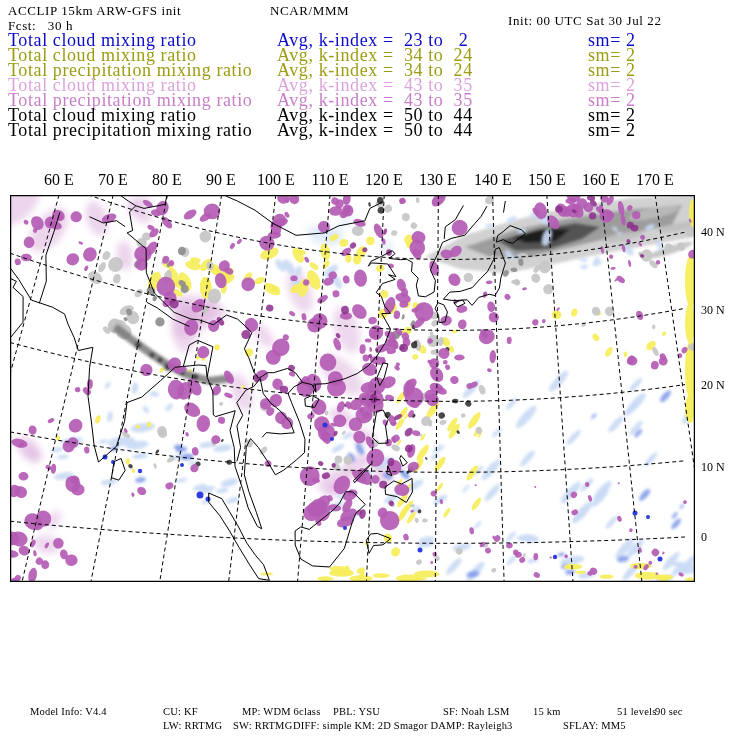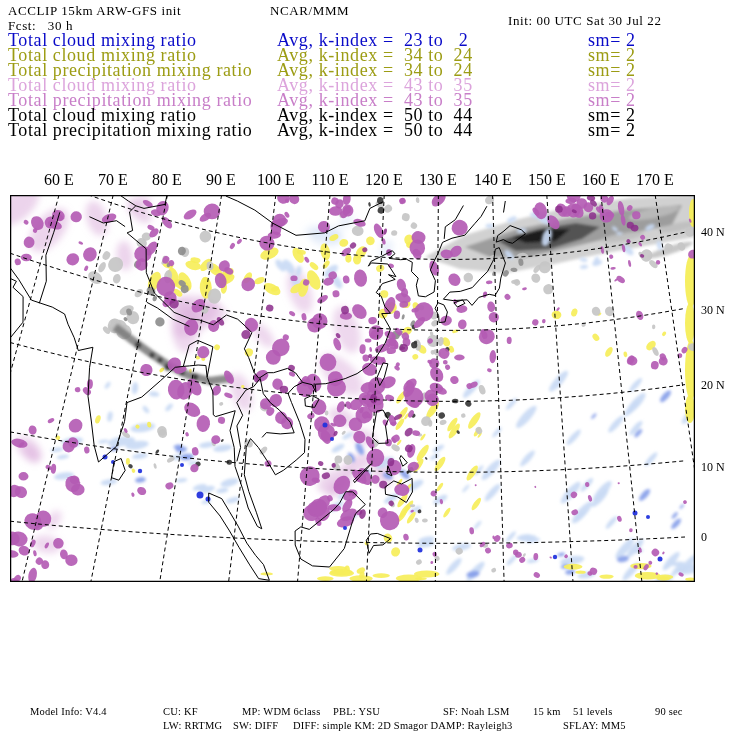--- a/index.html
+++ b/index.html
@@ -1057,22 +1057,22 @@
       <rect x="0.5" y="0.5" width="684" height="386" fill="none" stroke="#000" stroke-width="1.5"></rect>
     </svg>
 
   <div class="fline">
     <span style="left:30px;top:706px">Model Info: V4.4</span>
     <span style="left:163px;top:706px">CU: KF</span>
     <span style="left:242px;top:706px">MP: WDM 6class</span>
     <span style="left:333px;top:706px">PBL: YSU</span>
     <span style="left:443px;top:706px">SF: Noah LSM</span>
     <span style="left:533px;top:706px">15 km</span>
-    <span style="left:573px;top:706px">51 levels</span>
+    <span style="left:617px;top:706px">51 levels</span>
     <span style="left:655px;top:706px">90 sec</span>
   </div>
   <div class="fline">
     <span style="left:163px;top:720px">LW: RRTMG</span>
-    <span style="left:233px;top:720px">SW: DIFF</span>
+    <span style="left:233px;top:720px">SW: RRTMG</span>
     <span style="left:293px;top:720px">DIFF: simple KM: 2D Smagor DAMP: Rayleigh3</span>
     <span style="left:563px;top:720px">SFLAY: MM5</span>
   </div>
 </div>
 
 </body></html>

